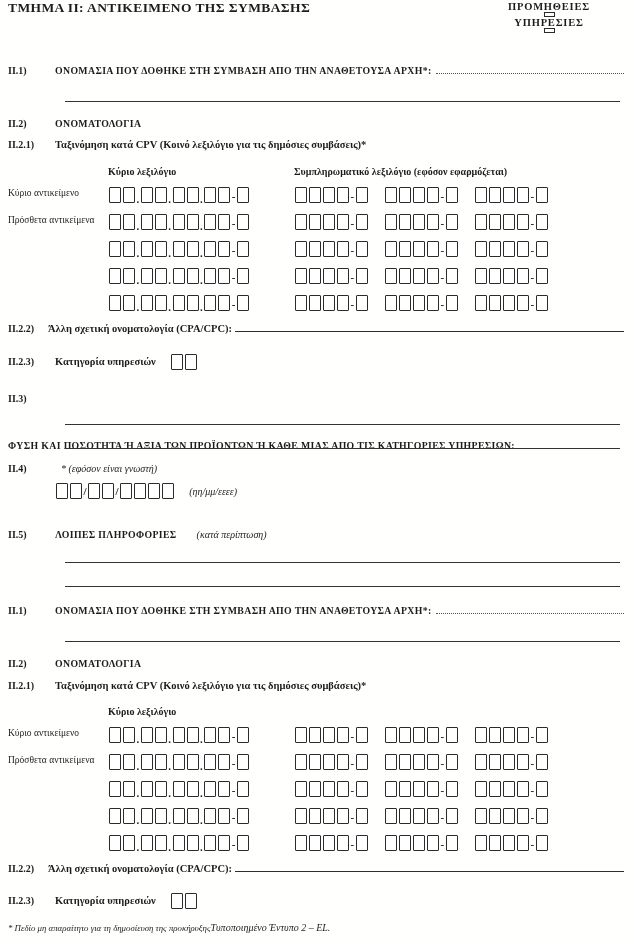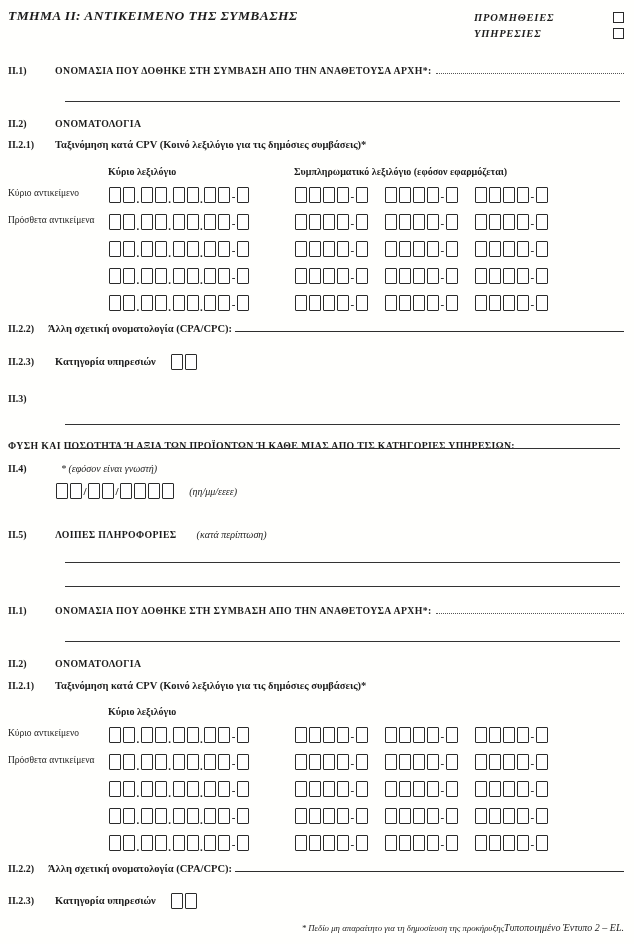--- a/index.html
+++ b/index.html
@@ -6,21 +6,21 @@
   .page{
     position:relative;width:634px;height:944px;background:#fffffd;
     font-family:"Liberation Serif","DejaVu Serif",serif;color:#1c1c1c;
     margin:0 auto;overflow:hidden;
   }
   .abs{position:absolute;left:8px;right:10px;}
   
   .title-row{display:flex;justify-content:space-between;align-items:flex-start;}
   .form-title{font-size:13.5px;font-weight:bold;letter-spacing:.4px;white-space:nowrap;}
   .type-options{width:150px;margin-top:1px;}
-  .type-option{display:flex;align-items:center;justify-content:space-between;height:16px;}
+  .type-option{display:flex;align-items:center;justify-content:space-between;height:16px;flex-direction:column;}
   .type-option .lbl{font-size:10.5px;font-weight:600;letter-spacing:.8px;}
   .chk{width:11px;height:11px;border:1.4px solid #2a2a2a;box-sizing:border-box;background:#fff;}
   
   .sec{display:flex;align-items:baseline;}
   .sec-no{flex:0 0 47px;font-size:10px;font-weight:600;white-space:nowrap;}
   .caps-lbl{font-size:9.8px;font-weight:bold;letter-spacing:.35px;white-space:nowrap;}
   .bold-lbl{font-size:10.5px;font-weight:bold;white-space:nowrap;}
   .ital{font-style:italic;font-weight:normal;font-size:10px;white-space:nowrap;}
   .dots-fill{flex:1 1 auto;border-bottom:1.5px dotted #555;height:9px;margin-left:4px;min-width:30px;}
   .fill-line{flex:1 1 auto;border-bottom:1.2px solid #2e2e2e;height:9px;margin-left:3px;}
@@ -33,30 +33,30 @@
   .cpv-row{display:flex;align-items:center;height:27px;}
   .cpv-lab{flex:0 0 100px;font-size:9.5px;line-height:1.15;align-self:center;}
   .cpv-main{flex:0 0 186px;white-space:nowrap;}
   .cpv-supp{flex:0 0 90px;white-space:nowrap;}
   .bx{display:inline-block;width:12px;height:16px;border:1.4px solid #2b2b2b;
       box-sizing:border-box;background:#fff;margin:0 1px;vertical-align:middle;border-radius:1px;}
   .sep{display:inline-block;font-weight:bold;font-size:11px;vertical-align:middle;margin:0 .5px;}
   .sep-dot{transform:translateY(4px);}
   .sep-dash{transform:translateY(1px);}
   
-  .footer{display:flex;justify-content:flex-end;align-items:baseline;}
+  .footer{display:flex;justify-content:flex-start;align-items:baseline;}
   .footer .fl{font-style:italic;font-size:8.8px;}
   .footer .fr{font-style:italic;font-size:10px;}
 </style>
 </head>
 <body>
 
 <div class="page">
 
-  <div class="abs title-row" style="top:8px;font-style:italic;">
+  <div class="abs title-row" style="top:0;">
     <div class="form-title">ΤΜΗΜΑ ΙΙ:  ΑΝΤΙΚΕΙΜΕΝΟ ΤΗΣ ΣΥΜΒΑΣΗΣ</div>
     <div class="type-options">
       <div class="type-option">
         <span class="lbl">ΠΡΟΜΗΘΕΙΕΣ</span>
         <span class="chk"></span>
       </div>
       <div class="type-option">
         <span class="lbl">ΥΠΗΡΕΣΙΕΣ</span>
         <span class="chk"></span>
       </div>

